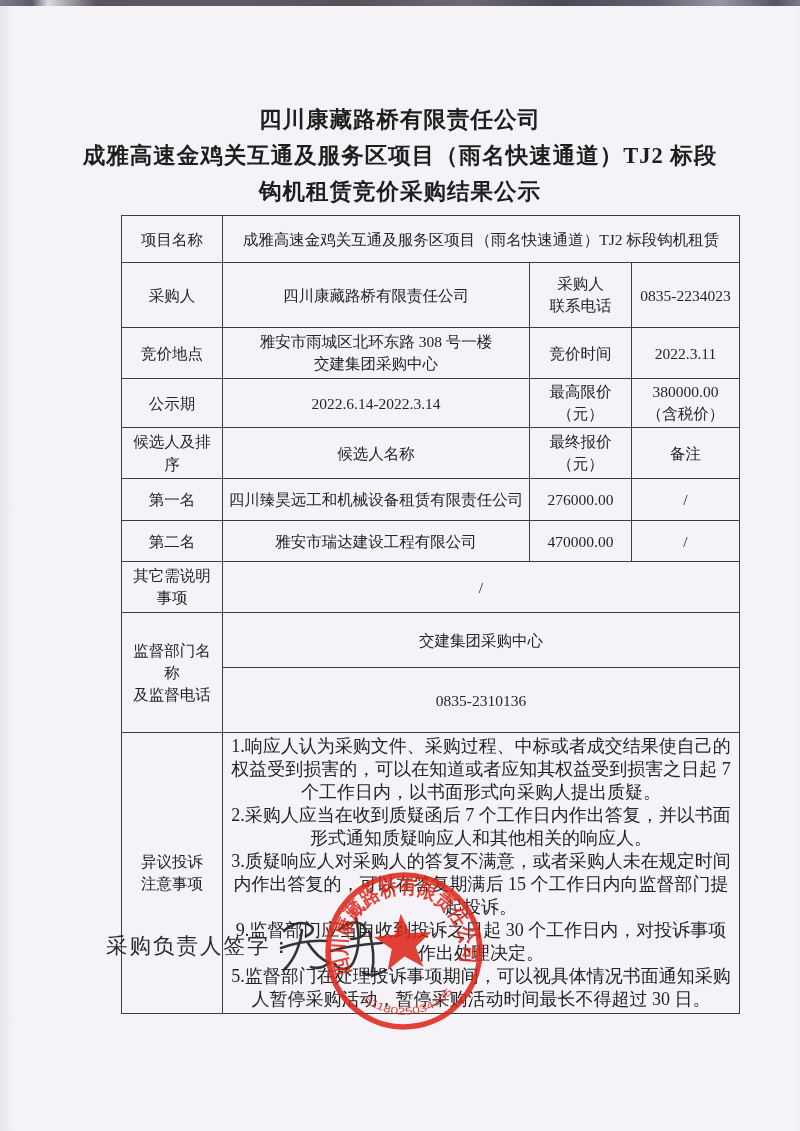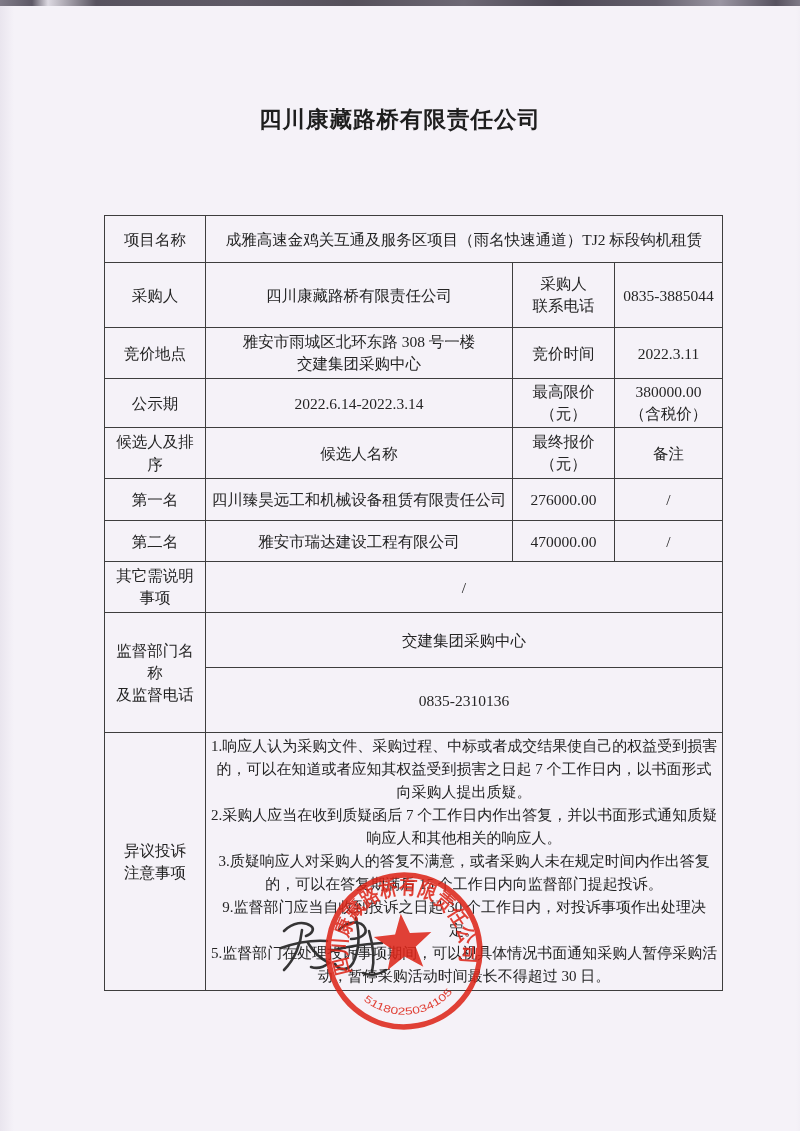--- a/index.html
+++ b/index.html
@@ -25,36 +25,36 @@
       #6d6876 0%,#433e4c 4%,#d9d5de 6%,#3c3744 12%,#443f4c 30%,
       #39343f 44%,#55505d 58%,#2f2a38 70%,#4a4553 82%,#8b8694 90%,#3b3644 97%,#6a6573 100%);
     opacity:.85;
   }
   .title-block{
     position:absolute;left:0;top:102px;width:800px;
     text-align:center;font-weight:bold;font-size:22.5px;line-height:36px;
     color:#1e1e1e;letter-spacing:1px;
   }
   table.doc{
-    position:absolute;left:104px;top:215px;width:618px;
+    position:absolute;left:121px;top:215px;width:618px;
     border-collapse:collapse;table-layout:fixed;
     font-size:15.5px;color:#242424;
   }
   table.doc td{
     border:1px solid #3e3e3e;
     text-align:center;vertical-align:middle;
     padding:2px 4px;
     line-height:23px;
     overflow:hidden;
   }
   td.left-val{text-align:left;padding-left:10px;}
   td.para-cell{
     text-align:left;vertical-align:top;
     padding:13px 10px 6px 12px;
-    font-size:15px;line-height:24.6px;
+    font-size:18px;line-height:24.6px;
   }
   .two-line span{display:block;line-height:22px;}
   .sign-row{
     position:absolute;left:106px;top:931px;
     font-size:21.5px;letter-spacing:2px;color:#2a2a2a;
   }
   .signature{
     position:absolute;left:268px;top:901px;width:132px;height:88px;
   }
   .stamp{
@@ -67,20 +67,22 @@
 </style>
 </head>
 <body>
 
 <div class="page">
 
   <div class="scan-edge"></div>
 
   <div class="title-block">
     <div>四川康藏路桥有限责任公司</div>
+    <div>成雅高速金鸡关互通及服务区项目（雨名快速通道）TJ2 标段</div>
+    <div>钩机租赁竞价采购结果公示</div>
   </div>
 
   <table class="doc">
     <colgroup>
       <col style="width:101px">
         <col style="width:307px">
         <col style="width:102px">
         <col style="width:108px">
     </colgroup>
 
@@ -90,21 +92,21 @@
       <td colspan="3">成雅高速金鸡关互通及服务区项目（雨名快速通道）TJ2 标段钩机租赁</td>
     </tr>
 
     <tr>
       <td style="height:60px">采购人</td>
       <td>四川康藏路桥有限责任公司</td>
       <td class="two-line">
         <span>采购人</span>
         <span>联系电话</span>
       </td>
-      <td>0835-3885044</td>
+      <td>0835-2234023</td>
     </tr>
 
     <tr>
       <td style="height:46px">竞价地点</td>
       <td class="two-line">
         <span>雅安市雨城区北环东路 308 号一楼</span>
         <span>交建集团采购中心</span>
       </td>
       <td>竞价时间</td>
       <td>2022.3.11</td>
@@ -175,20 +177,21 @@
         <div>1.响应人认为采购文件、采购过程、中标或者成交结果使自己的权益受到损害的，可以在知道或者应知其权益受到损害之日起 7 个工作日内，以书面形式向采购人提出质疑。</div>
         <div>2.采购人应当在收到质疑函后 7 个工作日内作出答复，并以书面形式通知质疑响应人和其他相关的响应人。</div>
         <div>3.质疑响应人对采购人的答复不满意，或者采购人未在规定时间内作出答复的，可以在答复期满后 15 个工作日内向监督部门提起投诉。</div>
         <div>9.监督部门应当自收到投诉之日起 30 个工作日内，对投诉事项作出处理决定。</div>
         <div>5.监督部门在处理投诉事项期间，可以视具体情况书面通知采购人暂停采购活动，暂停采购活动时间最长不得超过 30 日。</div>
       </td>
     </tr>
   </tbody>
     </table>
 
+  <div class="sign-row">采购负责人签字：</div>
 
   <svg class="signature" viewBox="0 0 132 88">
     <g fill="none" stroke="#262626" stroke-width="2.6" stroke-linecap="round" opacity=".92">
       <path d="M16,30 C25,21 36,20 43,25 C47,28 44,33 38,35"></path>
       <path d="M13,47 C30,41 45,39 59,40"></path>
       <path d="M34,29 C33,42 27,58 16,69"></path>
       <path d="M40,42 C46,52 53,58 61,62 C56,66 49,68 43,66"></path>
       <path d="M71,29 C79,20 93,19 97,27 C100,33 92,38 83,38"></path>
       <path d="M88,17 C92,34 91,50 85,62 C80,70 71,70 67,63"></path>
       <path d="M63,50 C79,45 97,43 114,42"></path>

